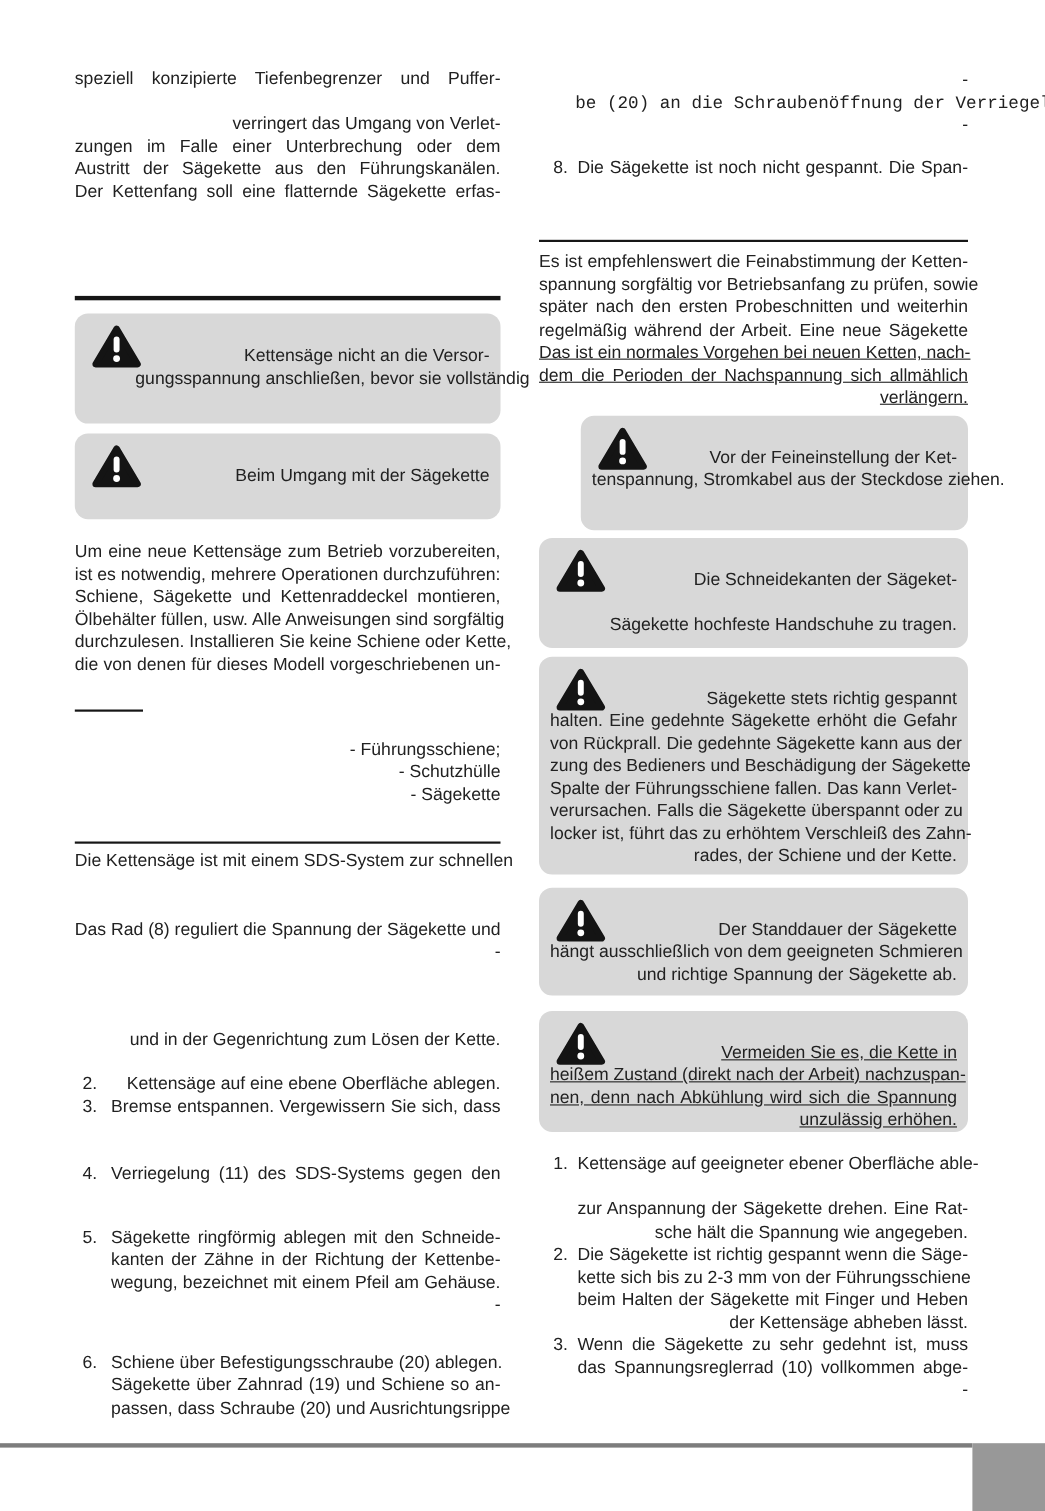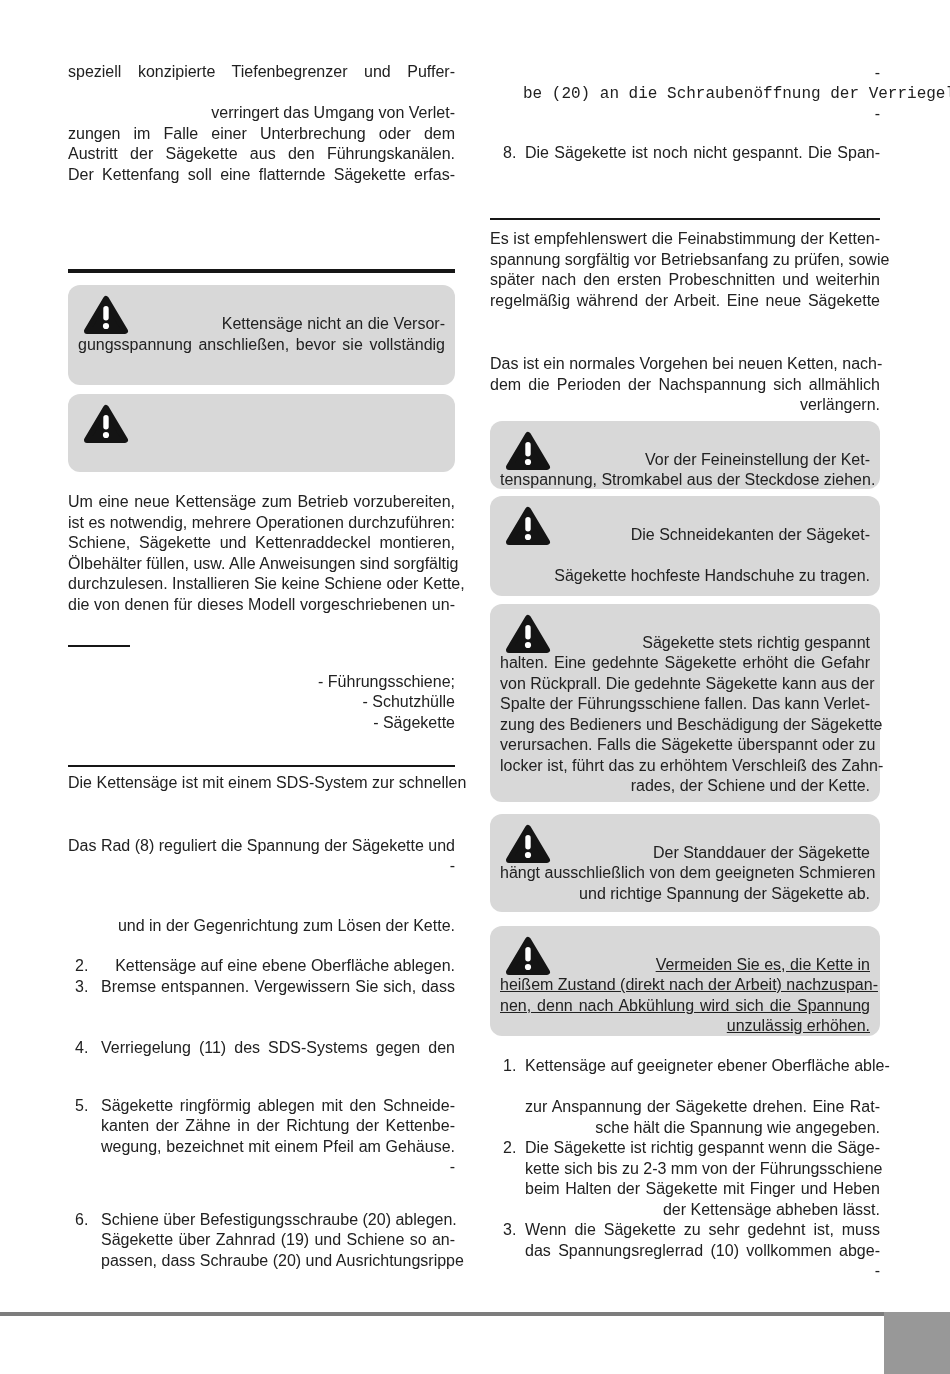--- a/index.html
+++ b/index.html
@@ -39,37 +39,40 @@
   <div id="col-left" class="col">
       <div class="tblock">
         <div class="line j">speziell konzipierte Tiefenbegrenzer und Puffer-</div>
         <div class="line l">&nbsp;</div>
         <div class="line r">verringert das Umgang von Verlet-</div>
         <div class="line j">zungen im Falle einer Unterbrechung oder dem</div>
         <div class="line j">Austritt der Sägekette aus den Führungskanälen.</div>
         <div class="line j">Der Kettenfang soll eine flatternde Sägekette erfas-</div>
       </div>
       <div class="rule thick" style="margin-top: 84px;"></div>
-      <div class="warn" style="height: 100px; margin-top: 12px;">
+      <div class="warn" style="height: 100px; margin-top: 12px; padding-left: 45px;">
         <span class="tri"><svg viewBox="0 0 46 40" width="46" height="40">
             <polygon points="23,4 42,36 4,36" fill="#141414" stroke="#141414" stroke-width="6" stroke-linejoin="round"></polygon>
             <rect x="20.3" y="11" width="5.4" height="14.5" rx="2.7" fill="#ffffff"></rect>
             <circle cx="23" cy="31" r="3.1" fill="#ffffff"></circle>
           </svg></span>
         <div class="wtext">
           <div class="line r">Kettensäge nicht an die Versor-</div>
           <div class="line j">gungsspannung anschließen, bevor sie vollständig</div>
         </div>
       </div>
       <div class="warn" style="height: 78px; margin-top: 9px;">
         <span class="tri"><svg viewBox="0 0 46 40" width="46" height="40">
             <polygon points="23,4 42,36 4,36" fill="#141414" stroke="#141414" stroke-width="6" stroke-linejoin="round"></polygon>
             <rect x="20.3" y="11" width="5.4" height="14.5" rx="2.7" fill="#ffffff"></rect>
             <circle cx="23" cy="31" r="3.1" fill="#ffffff"></circle>
           </svg></span>
+        <div class="wtext">
+          <div class="line r">Beim Umgang mit der Sägekette</div>
+        </div>
       </div>
       <div class="tblock" style="margin-top: 20px;">
         <div class="line j">Um eine neue Kettensäge zum Betrieb vorzubereiten,</div>
         <div class="line j">ist es notwendig, mehrere Operationen durchzuführen:</div>
         <div class="line j">Schiene, Sägekette und Kettenraddeckel montieren,</div>
         <div class="line j">Ölbehälter füllen, usw. Alle Anweisungen sind sorgfältig</div>
         <div class="line j">durchzulesen. Installieren Sie keine Schiene oder Kette,</div>
         <div class="line j">die von denen für dieses Modell vorgeschriebenen un-</div>
       </div>
       <div class="rule short" style="margin-top: 30px;"></div>
@@ -80,21 +83,21 @@
         <div class="line l">- Sägekette</div>
       </div>
       <div class="rule thin" style="margin-top: 32px;"></div>
       <div class="tblock" style="margin-top: 6px;">
         <div class="line j">Die Kettensäge ist mit einem SDS-System zur schnellen</div>
       </div>
       <div class="tblock" style="margin-top: 42px;">
         <div class="line j">Das Rad (8) reguliert die Spannung der Sägekette und</div>
         <div class="line r">-</div>
       </div>
-      <div class="tblock" style="margin-top: 39px;">
+      <div class="tblock" style="margin-top: 59px;">
         <div class="line l">und in der Gegenrichtung zum Lösen der Kette.</div>
       </div>
       <div class="li" style="margin-top: 20px;">
         <span class="num">2.</span>
         <div class="line l">Kettensäge auf eine ebene Oberfläche ablegen.</div>
       </div>
       <div class="li">
         <span class="num">3.</span>
         <div class="line j">Bremse entspannen. Vergewissern Sie sich, dass</div>
       </div>
@@ -126,26 +129,26 @@
         <span class="num">8.</span>
         <div class="line j">Die Sägekette ist noch nicht gespannt. Die Span-</div>
       </div>
       <div class="rule thin" style="margin-top: 55px;"></div>
       <div class="tblock" style="margin-top: 9px;">
         <div class="line j">Es ist empfehlenswert die Feinabstimmung der Ketten-</div>
         <div class="line j">spannung sorgfältig vor Betriebsanfang zu prüfen, sowie</div>
         <div class="line j">später nach den ersten Probeschnitten und weiterhin</div>
         <div class="line j">regelmäßig während der Arbeit. Eine neue Sägekette</div>
       </div>
-      <div class="tblock" style="margin-top: 43px;">
+      <div class="tblock" style=" text-decoration: underline;">
         <div class="line j">Das ist ein normales Vorgehen bei neuen Ketten, nach-</div>
         <div class="line j">dem die Perioden der Nachspannung sich allmählich</div>
         <div class="line l">verlängern.</div>
       </div>
-      <div class="warn" style="height: 68px; margin-top: 5px;">
+      <div class="warn" style="height: 104px; margin-top: 5px; margin-left: 38px;">
         <span class="tri"><svg viewBox="0 0 46 40" width="46" height="40">
             <polygon points="23,4 42,36 4,36" fill="#141414" stroke="#141414" stroke-width="6" stroke-linejoin="round"></polygon>
             <rect x="20.3" y="11" width="5.4" height="14.5" rx="2.7" fill="#ffffff"></rect>
             <circle cx="23" cy="31" r="3.1" fill="#ffffff"></circle>
           </svg></span>
         <div class="wtext">
           <div class="line r">Vor der Feineinstellung der Ket-</div>
           <div class="line j">tenspannung, Stromkabel aus der Steckdose ziehen.</div>
         </div>
       </div>
@@ -164,22 +167,22 @@
       <div class="warn" style="height: 198px; margin-top: 8px;">
         <span class="tri"><svg viewBox="0 0 46 40" width="46" height="40">
             <polygon points="23,4 42,36 4,36" fill="#141414" stroke="#141414" stroke-width="6" stroke-linejoin="round"></polygon>
             <rect x="20.3" y="11" width="5.4" height="14.5" rx="2.7" fill="#ffffff"></rect>
             <circle cx="23" cy="31" r="3.1" fill="#ffffff"></circle>
           </svg></span>
         <div class="wtext">
           <div class="line r">Sägekette stets richtig gespannt</div>
           <div class="line j">halten. Eine gedehnte Sägekette erhöht die Gefahr</div>
           <div class="line j">von Rückprall. Die gedehnte Sägekette kann aus der</div>
+          <div class="line j">zung des Bedieners und Beschädigung der Sägekette</div>
           <div class="line j">Spalte der Führungsschiene fallen. Das kann Verlet-</div>
-          <div class="line j">zung des Bedieners und Beschädigung der Sägekette</div>
           <div class="line j">verursachen. Falls die Sägekette überspannt oder zu</div>
           <div class="line j">locker ist, führt das zu erhöhtem Verschleiß des Zahn-</div>
           <div class="line l">rades, der Schiene und der Kette.</div>
         </div>
       </div>
       <div class="warn" style="height: 98px; margin-top: 12px;">
         <span class="tri"><svg viewBox="0 0 46 40" width="46" height="40">
             <polygon points="23,4 42,36 4,36" fill="#141414" stroke="#141414" stroke-width="6" stroke-linejoin="round"></polygon>
             <rect x="20.3" y="11" width="5.4" height="14.5" rx="2.7" fill="#ffffff"></rect>
             <circle cx="23" cy="31" r="3.1" fill="#ffffff"></circle>

